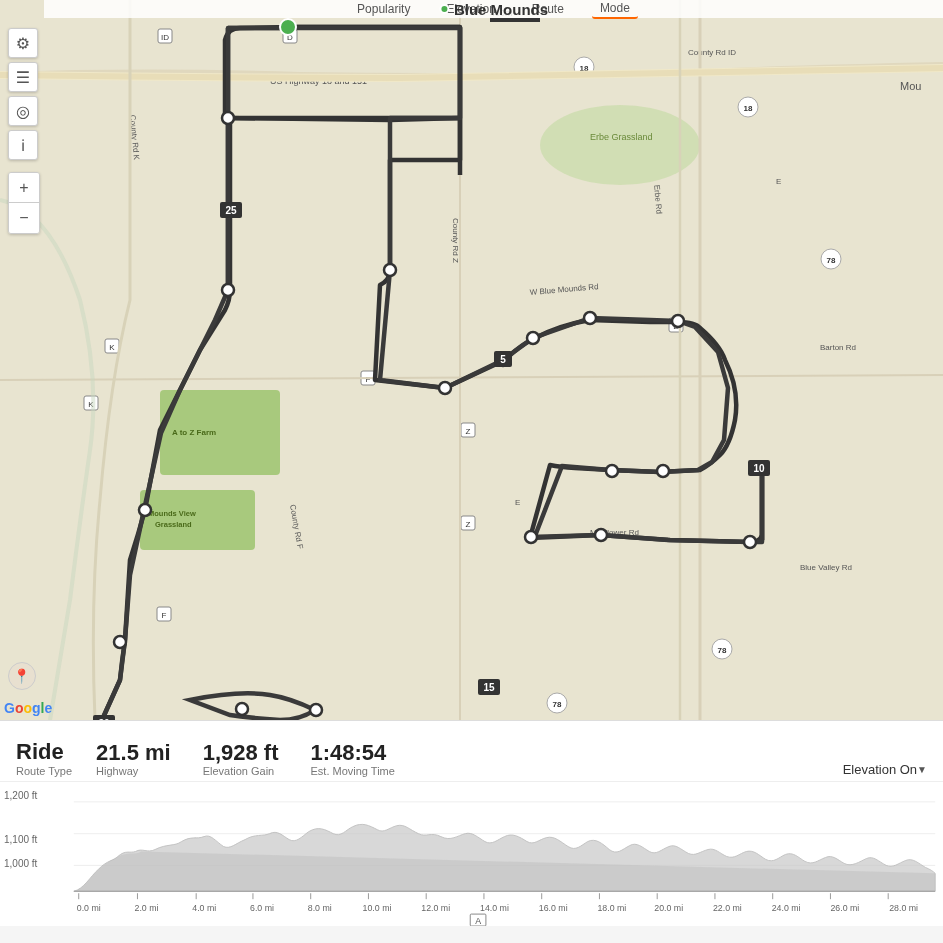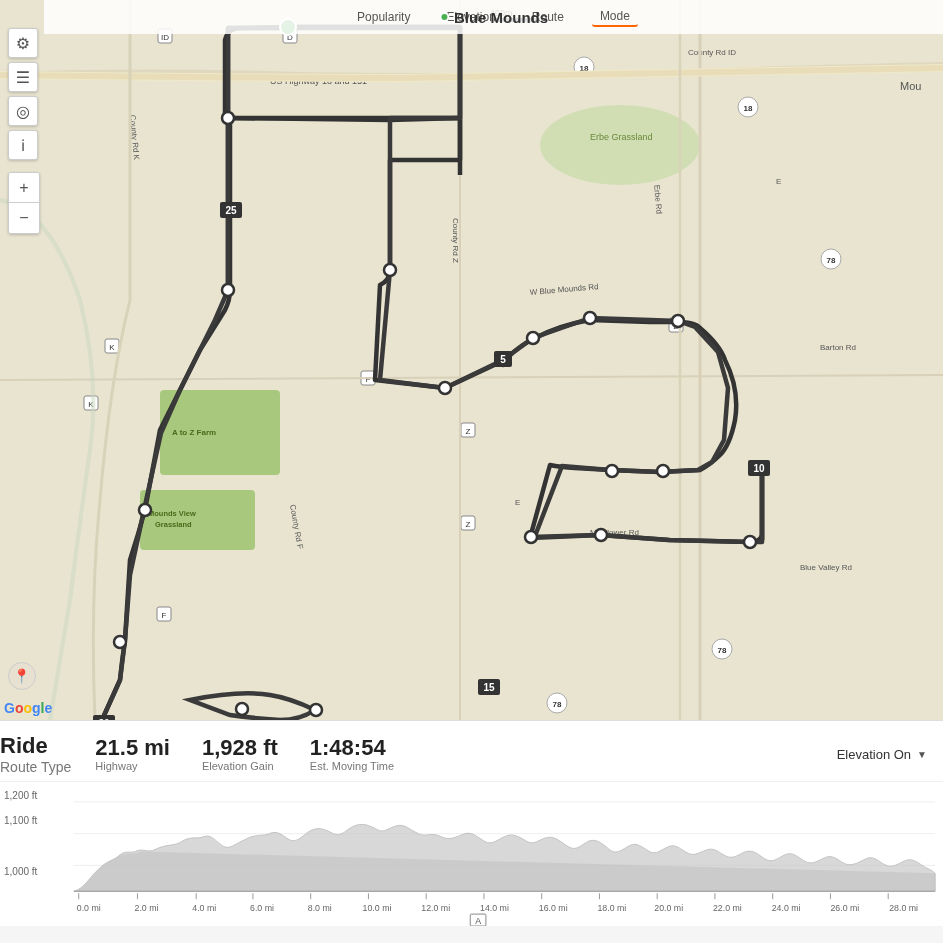--- a/index.html
+++ b/index.html
@@ -21,21 +21,21 @@
       width: 100%;
       height: 100%;
     }
 
     
     .map-top-bar {
       position: absolute;
       top: 0;
       left: 0;
       right: 0;
-      height: 34px;
+      height: 18px;
       background: rgba(255,255,255,0.85);
       display: flex;
       align-items: center;
       justify-content: center;
       gap: 20px;
       z-index: 10;
       font-size: 12px;
       color: #555;
       margin-left: 44px;
     }
@@ -130,22 +130,22 @@
     
     #bottom-panel {
       position: relative;
       width: 943px;
       background: white;
       border-top: 1px solid #ddd;
     }
 
     #stats-row {
       display: flex;
-      align-items: center;
-      padding: 10px 16px 4px 0;
+      align-items: flex-end;
+      padding: 10px 16px 4px 16px;
       height: 60px;
     }
 
     .stat-group {
       display: flex;
       flex-direction: column;
       margin-right: 32px;
     }
     .stat-group.first {
       margin-right: 24px;
@@ -161,29 +161,29 @@
       color: #222;
       line-height: 1.1;
     }
 
     .stat-main {
       font-size: 22px;
       font-weight: bold;
       color: #222;
     }
     .stat-sub {
-      font-size: 14px;
+      font-size: 11px;
       color: #777;
     }
 
     .elevation-toggle {
       margin-left: auto;
       display: flex;
       align-items: center;
-      gap: 6px;
+      gap: 0;
       font-size: 13px;
       color: #333;
       cursor: pointer;
     }
     .dropdown-arrow {
       font-size: 10px;
       color: #555;
     }
 
     
@@ -542,22 +542,22 @@
 
     <div class="elevation-toggle">
       <span>Elevation On</span>
       <span class="dropdown-arrow">▼</span>
     </div>
   </div>
 
   <div id="elevation-chart">
     
     <div class="elev-label" style="top: 8px;">1,200 ft</div>
-    <div class="elev-label" style="top: 33px;">1,100 ft</div>
-    <div class="elev-label" style="top: 84px;">1,000 ft</div>
+    <div class="elev-label" style="top: 52px;">1,100 ft</div>
+    <div class="elev-label" style="top: 76px;">1,000 ft</div>
 
     <svg id="elev-svg" viewBox="0 0 943 145" xmlns="http://www.w3.org/2000/svg" preserveAspectRatio="none">
 
       <rect width="943" height="145" fill="white"></rect>
 
       <line x1="55" y1="20" x2="935" y2="20" stroke="#eee" stroke-width="1"></line>
       <line x1="55" y1="52" x2="935" y2="52" stroke="#eee" stroke-width="1"></line>
       <line x1="55" y1="84" x2="935" y2="84" stroke="#eee" stroke-width="1"></line>
 
       <path d="

